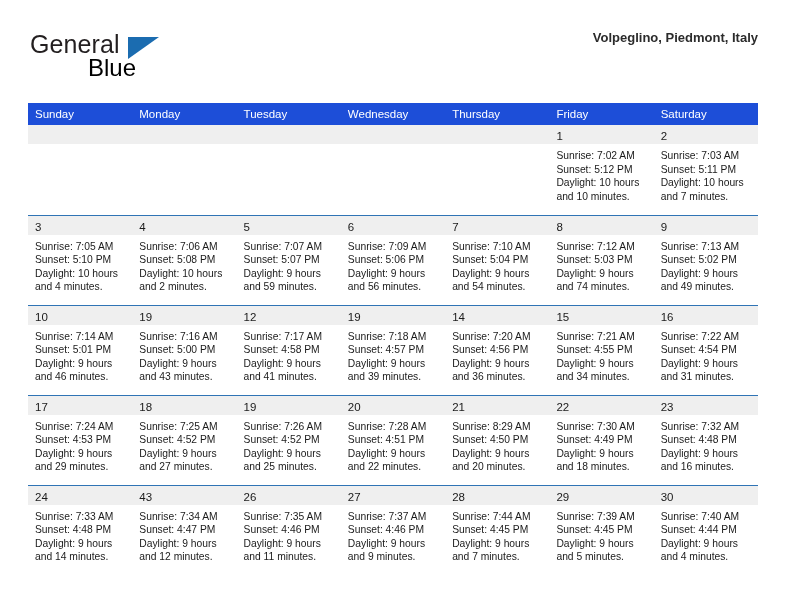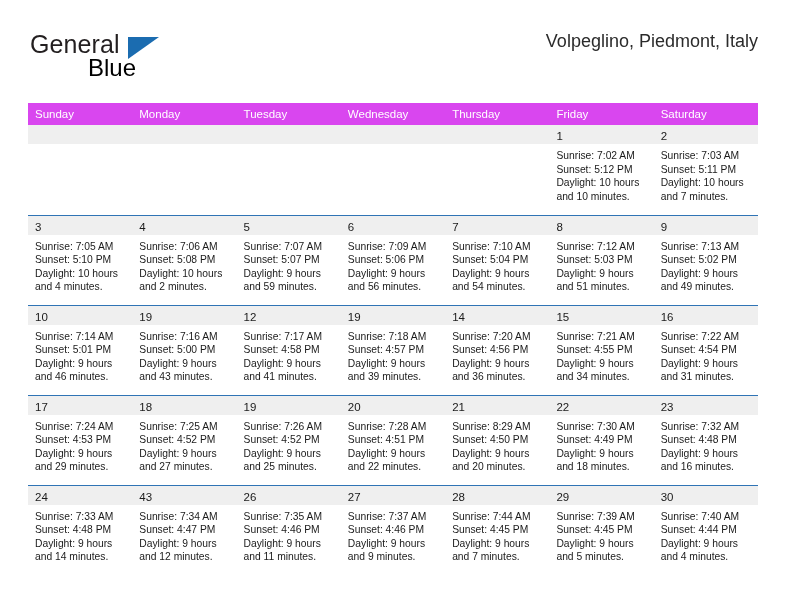--- a/index.html
+++ b/index.html
@@ -72,38 +72,39 @@
   }
   .cal-title {
     font-size: 29px;
     font-weight: normal;
     color: #1c1c1c;
     line-height: 1.15;
     margin: 0;
     white-space: nowrap;
   }
   .cal-subtitle {
-    font-size: 18px;
+    font-size: 13px;
     color: #2b2b2b;
     margin: 7px 0 0 0;
     line-height: 1.15;
     white-space: nowrap;
+    font-weight: bold;
   }
 
   
   .calendar {
     position: absolute;
     left: 28px;
     top: 103px;
     width: 730px;
     border-collapse: collapse;
     table-layout: fixed;
   }
   .calendar th {
-    background: #d946ef;
+    background: #1d4ed8;
     color: #ffffff;
     font-size: 11.5px;
     font-weight: normal;
     text-align: left;
     padding: 5px 0 5px 7px;
     height: 20px;
     box-sizing: border-box;
     border: none;
   }
   .calendar td {
@@ -254,21 +255,21 @@
               <div class="line">Daylight: 9 hours</div>
               <div class="line">and 54 minutes.</div>
             </div>
           </td>
           <td>
             <div class="daynum-band"><span class="daynum">8</span></div>
             <div class="cell-body">
               <div class="line">Sunrise: 7:12 AM</div>
               <div class="line">Sunset: 5:03 PM</div>
               <div class="line">Daylight: 9 hours</div>
-              <div class="line">and 51 minutes.</div>
+              <div class="line">and 74 minutes.</div>
             </div>
           </td>
           <td>
             <div class="daynum-band"><span class="daynum">9</span></div>
             <div class="cell-body">
               <div class="line">Sunrise: 7:13 AM</div>
               <div class="line">Sunset: 5:02 PM</div>
               <div class="line">Daylight: 9 hours</div>
               <div class="line">and 49 minutes.</div>
             </div>

